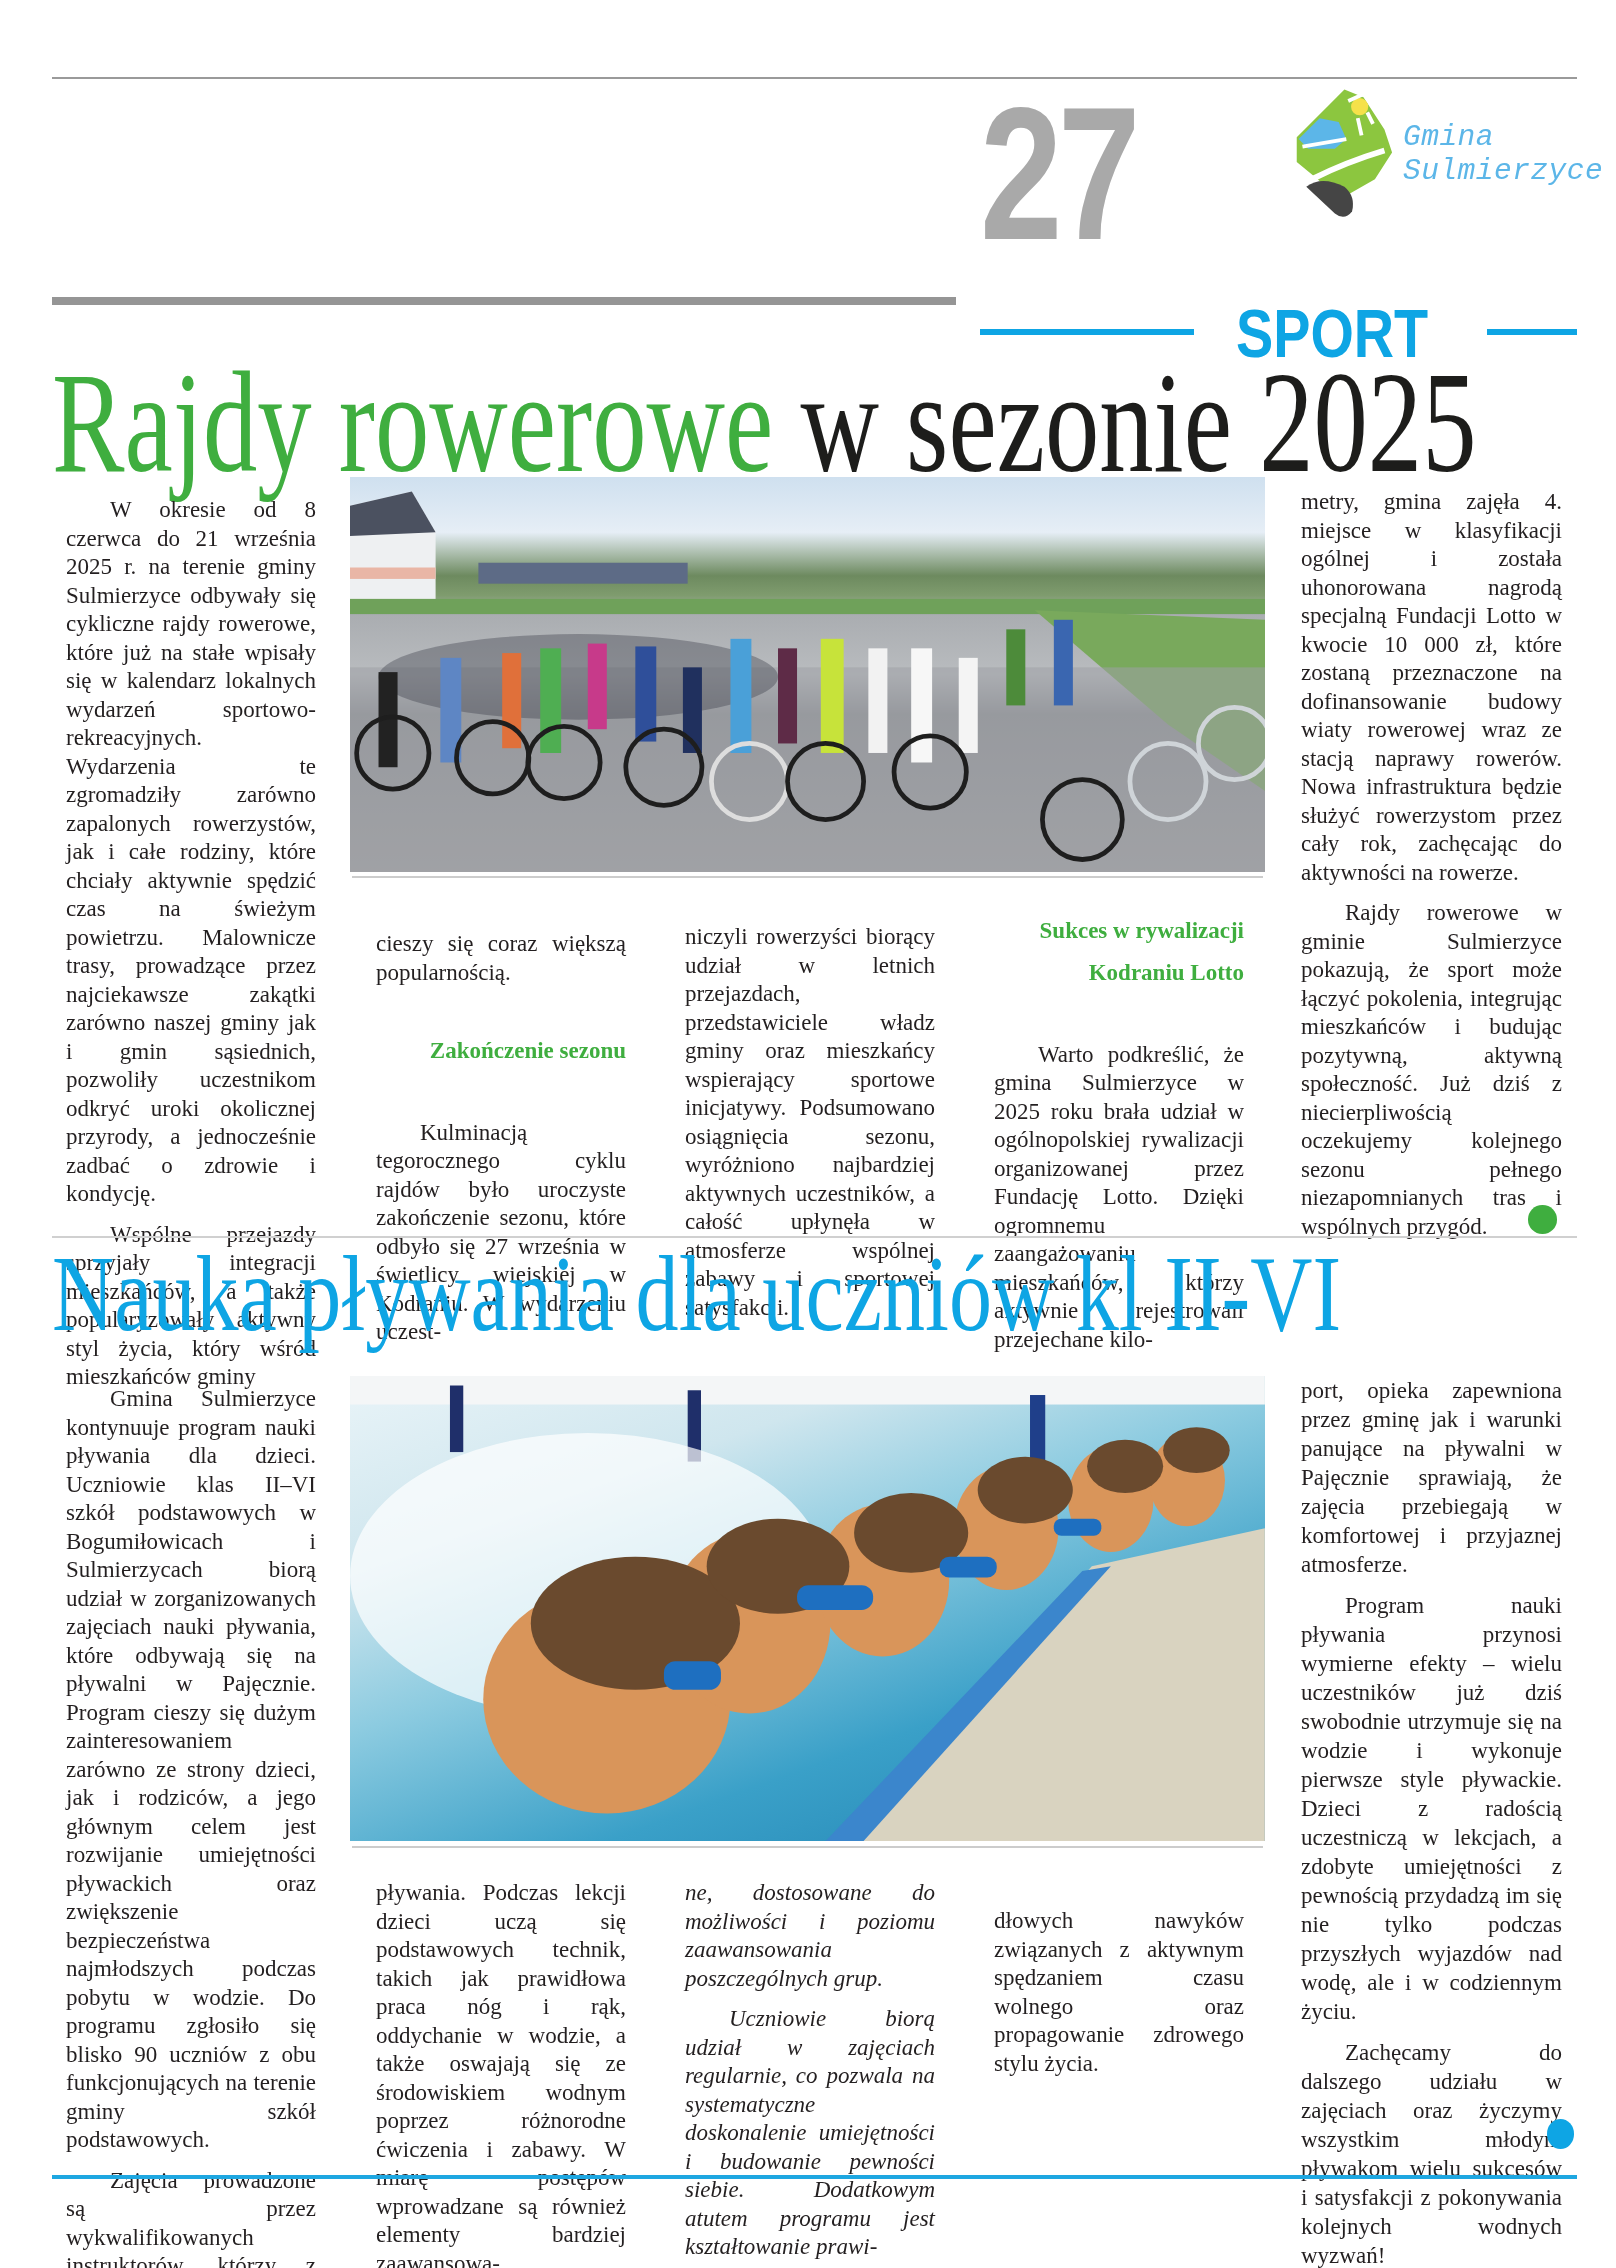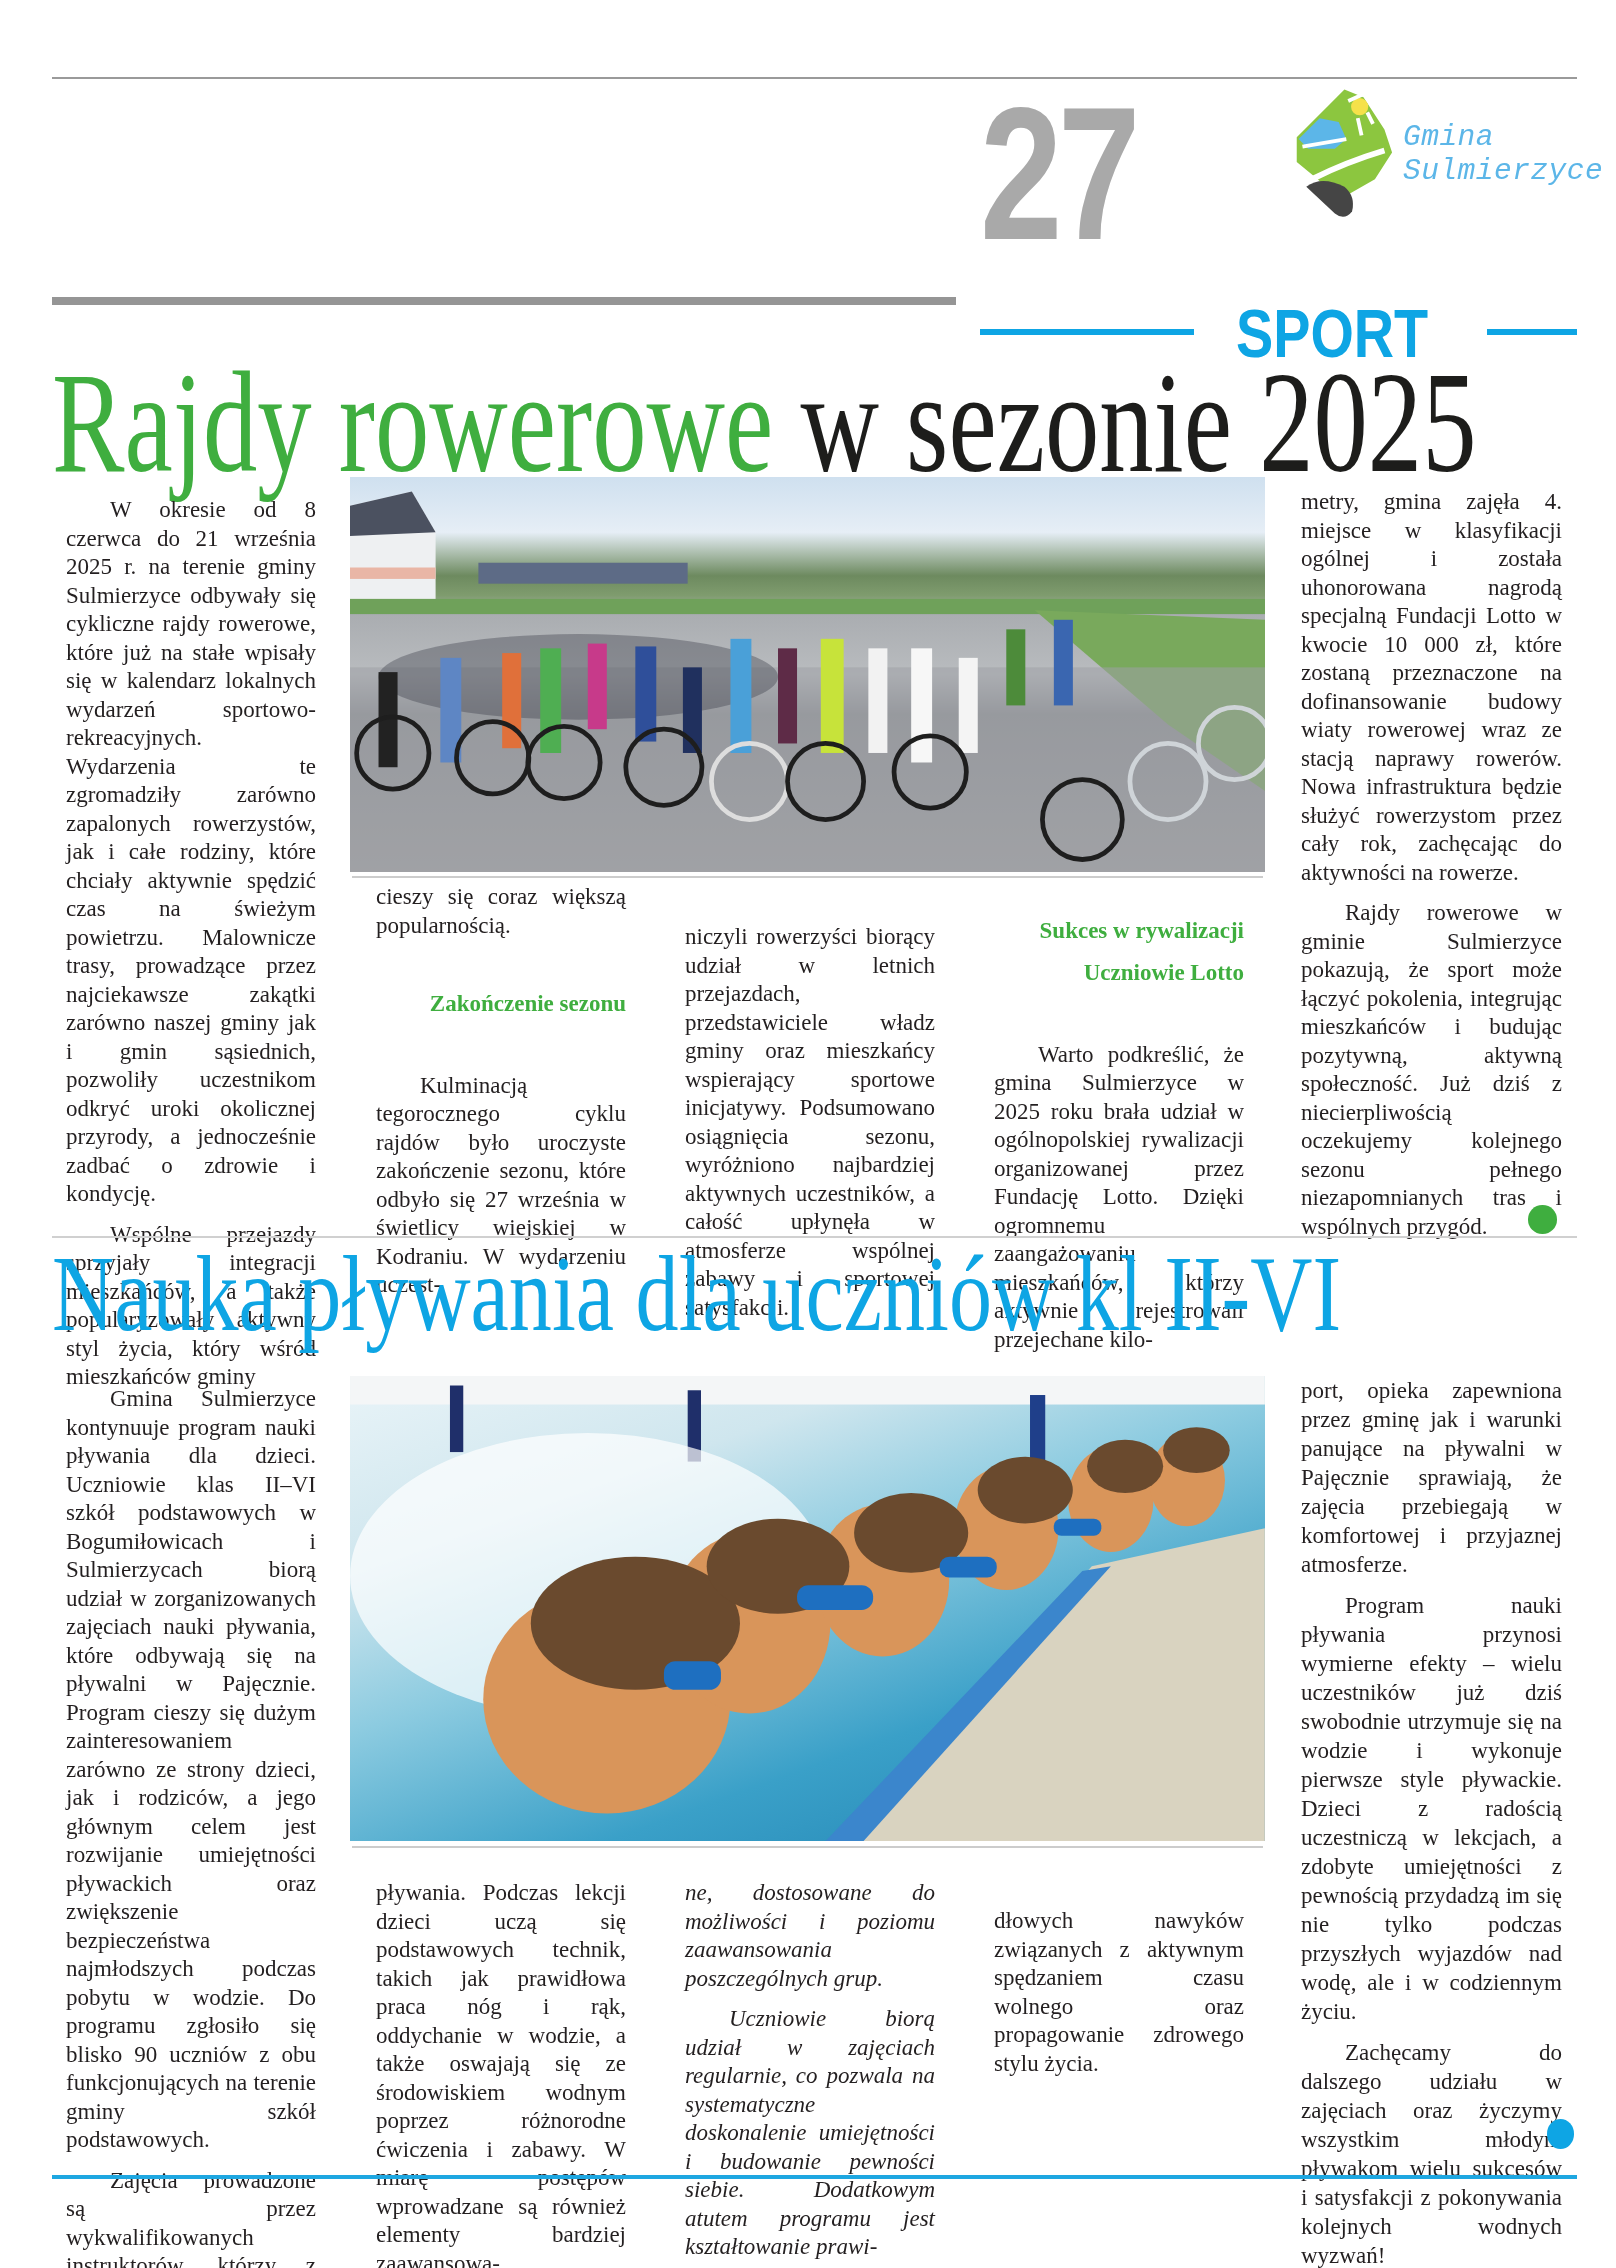--- a/index.html
+++ b/index.html
@@ -114,35 +114,35 @@
         <circle cx="500" cy="320" r="40"></circle>
       <circle cx="610" cy="310" r="38"></circle>
         <circle cx="770" cy="360" r="42"></circle>
       <circle cx="860" cy="320" r="40" stroke="#cfd4d8"></circle>
         <circle cx="930" cy="280" r="38" stroke="#cfd4d8"></circle>
     </g>
   </svg>
 </div>
 <div class="abs photo-rule" style="left:352px; top:876px; width:911px;"></div>
 
-<div class="abs col" style="left:364px; top:871px; width:274px;">
+<div class="abs col" style="left:364px; top:918px; width:274px;">
   <p class="noindent">cieszy się coraz większą popularnością.</p>
   <div style="height:25px"></div>
   <p class="subhead">Zakończenie sezonu</p>
   <div style="height:28.5px"></div>
   <p>Kulminacją tegorocznego cyklu rajdów było uroczyste zakończenie sezonu, które odbyło się 27 września w świetlicy wiejskiej w Kodraniu. W wydarzeniu uczest-</p>
 </div>
 
 <div class="abs col" style="left:673px; top:911px; width:274px;">
   <p class="noindent">niczyli rowerzyści biorący udział w letnich przejazdach, przedstawiciele władz gminy oraz mieszkańcy wspierający sportowe inicjatywy. Podsumowano osiągnięcia sezonu, wyróżniono najbardziej aktywnych uczestników, a całość upłynęła w atmosferze wspólnej zabawy i sportowej satysfakcji.</p>
 </div>
 
 <div class="abs col" style="left:982px; top:904px; width:274px;">
   <p class="subhead">Sukces w rywalizacji</p>
-  <p class="subhead">Uczniowie Lotto</p>
+  <p class="subhead">Kodraniu Lotto</p>
   <div style="height:28.5px"></div>
   <p>Warto podkreślić, że gmina Sulmierzyce w 2025 roku brała udział w ogólnopolskiej rywalizacji organizowanej przez Fundację Lotto. Dzięki ogromnemu zaangażowaniu mieszkańców, którzy aktywnie rejestrowali przejechane kilo-</p>
 </div>
 
 <div class="abs col" style="left:1289px; top:476px; width:285px;">
   <p class="noindent">metry, gmina zajęła 4. miejsce w klasyfikacji ogólnej i została uhonorowana nagrodą specjalną Fundacji Lotto w kwocie 10 000 zł, które zostaną przeznaczone na dofinansowanie budowy wiaty rowerowej wraz ze stacją naprawy rowerów. Nowa infrastruktura będzie służyć rowerzystom przez cały rok, zachęcając do aktywności na rowerze.</p>
   <p>Rajdy rowerowe w gminie Sulmierzyce pokazują, że sport może łączyć pokolenia, integrując mieszkańców i budując pozytywną, aktywną społeczność. Już dziś z niecierpliwością oczekujemy kolejnego sezonu pełnego niezapomnianych tras i wspólnych przygód.</p>
 </div>
 
 <div class="abs dot-green"></div>

